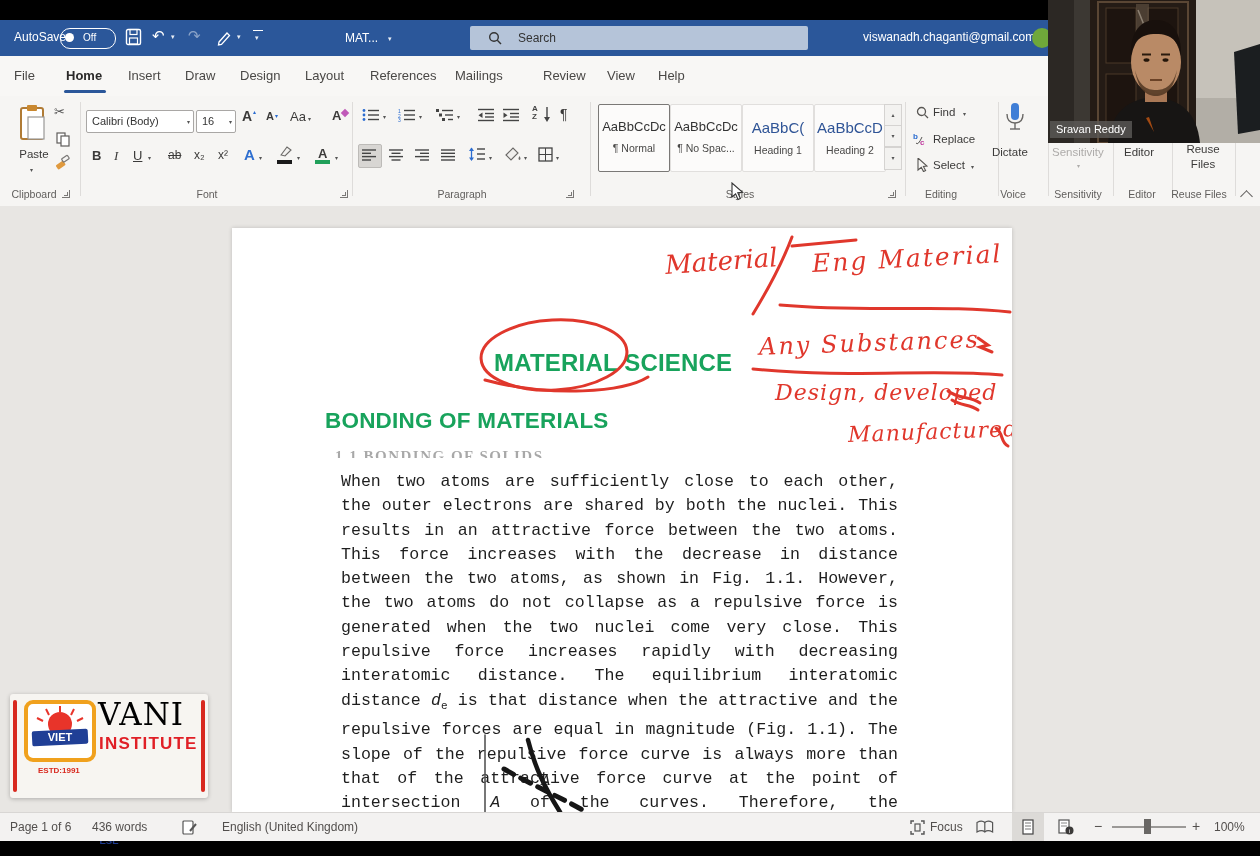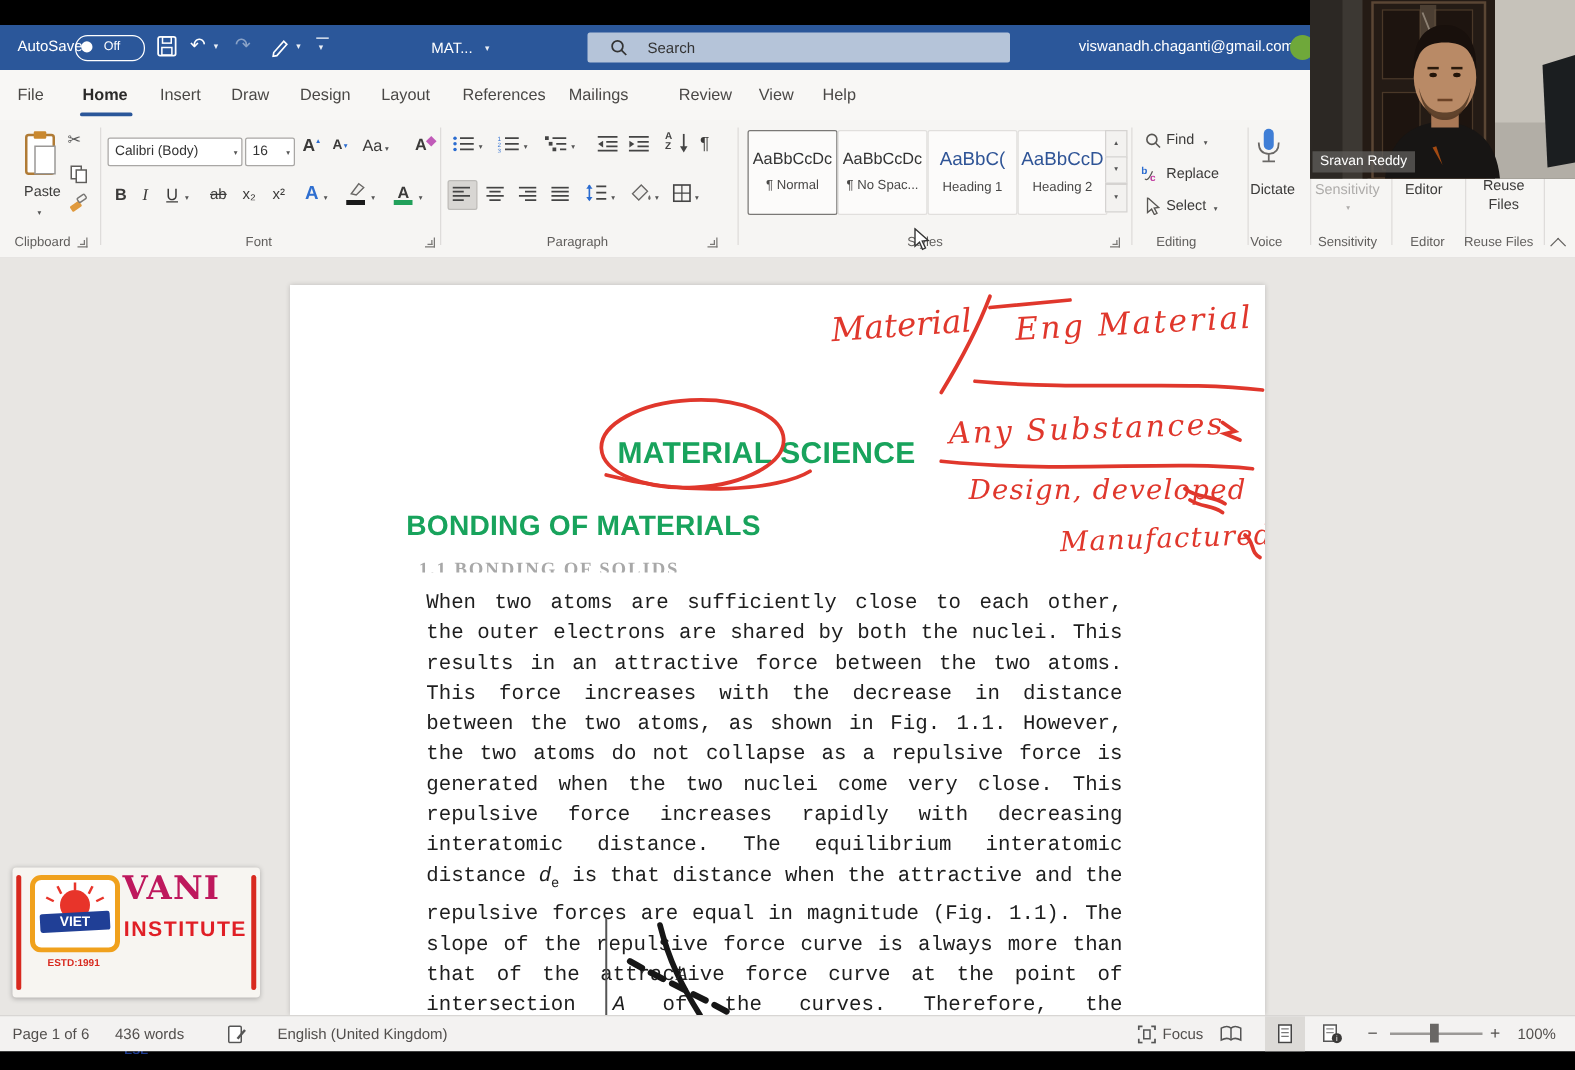--- a/index.html
+++ b/index.html
@@ -66,22 +66,22 @@
 
   
   .webcam{position:absolute;left:1048px;top:0;width:212px;height:143px;overflow:hidden;background:#4a453f;}
   .nametag{position:absolute;left:2px;top:121px;padding:2px 6px 3px 6px;background:rgba(92,90,88,.8);
            color:#fff;font-size:11px;white-space:nowrap;}
 
   
   .logo{position:absolute;left:10px;top:694px;width:198px;height:104px;background:#f7f5f1;border-radius:3px;
         box-shadow:0 1px 4px rgba(0,0,0,.25);}
   .logo .sidebar-red{position:absolute;top:6px;width:4px;height:92px;background:#d8291f;border-radius:2px;}
-  .logo .vani{position:absolute;left:88px;top:2px;font-family:"DejaVu Serif",serif;font-weight:bold;
-        font-size:26px;color:#be185d;letter-spacing:1px;}
+  .logo .vani{position:absolute;left:88px;top:2px;font-family:"DejaVu Serif",serif;font-weight:normal;
+        font-size:31px;color:#000000;letter-spacing:1px;}
   .logo .institute{position:absolute;left:89px;top:40px;font-weight:bold;font-size:17px;color:#e01f26;letter-spacing:1.2px;}
   .logo .estd{position:absolute;left:28px;top:72px;font-size:8px;font-weight:bold;color:#d8291f;}
   .logo .tagline{position:absolute;left:0;top:84px;width:198px;text-align:center;font-size:9.5px;font-weight:bold;color:#1d3a8f;margin-top:46px;}
   .logo .tagline .num{color:#d8291f;}
 
   
   .statusbar{position:absolute;left:0;top:812px;width:1260px;height:28px;background:#f3f2f1;border-top:1px solid #d8d6d4;}
   .sb-text{position:absolute;top:7px;font-size:12px;color:#524f4d;white-space:nowrap;}
   .sb-selbg{position:absolute;left:1012px;top:0;width:32px;height:28px;background:#dcdad7;}
   .zoomtrack{position:absolute;left:1112px;top:13px;width:74px;height:2px;background:#9b9997;}
@@ -346,21 +346,21 @@
     <span class="rbtn-text" style="left:933px;top:63px">Select</span>
     <span class="chev" style="left:971px;top:67px">▾</span>
     <span class="grp-label" style="left:941px">Editing</span>
 
     <svg class="abs" style="left:1004px;top:6px" width="22" height="40" viewBox="0 0 22 40">
       <rect x="7" y="1" width="8" height="17" rx="4" fill="#3f7ed6"></rect>
       <path d="M3,12 q0,9 8,9 q8,0 8,-9" fill="none" stroke="#6a6866" stroke-width="1.4"></path>
       <line x1="11" y1="21" x2="11" y2="27" stroke="#6a6866" stroke-width="1.4"></line>
       <line x1="6" y1="27" x2="16" y2="27" stroke="#6a6866" stroke-width="1.4"></line>
     </svg>
-    <span class="rbtn-text" style="left:992px;top:50px;width:44px;text-align:right">Dictate</span>
+    <span class="rbtn-text" style="left:992px;top:50px;width:44px;text-align:left">Dictate</span>
     <span class="grp-label" style="left:1013px">Voice</span>
 
     <span class="rbtn-text disabled" style="left:1052px;top:50px">Sensitivity</span>
     <span class="chev" style="left:1077px;top:66px;color:#aeacaa">▾</span>
     <span class="grp-label" style="left:1078px">Sensitivity</span>
     <span class="rbtn-text" style="left:1124px;top:50px">Editor</span>
     <span class="grp-label" style="left:1142px">Editor</span>
     <span class="rbtn-text" style="left:1182px;top:46px;width:42px;text-align:center;white-space:normal;line-height:15px">Reuse Files</span>
     <span class="grp-label" style="left:1199px">Reuse Files</span>
     <span class="abs" style="left:1242px;top:96px;width:8px;height:8px;border-left:1.6px solid #605e5c;border-top:1.6px solid #605e5c;transform:rotate(45deg)"></span>

